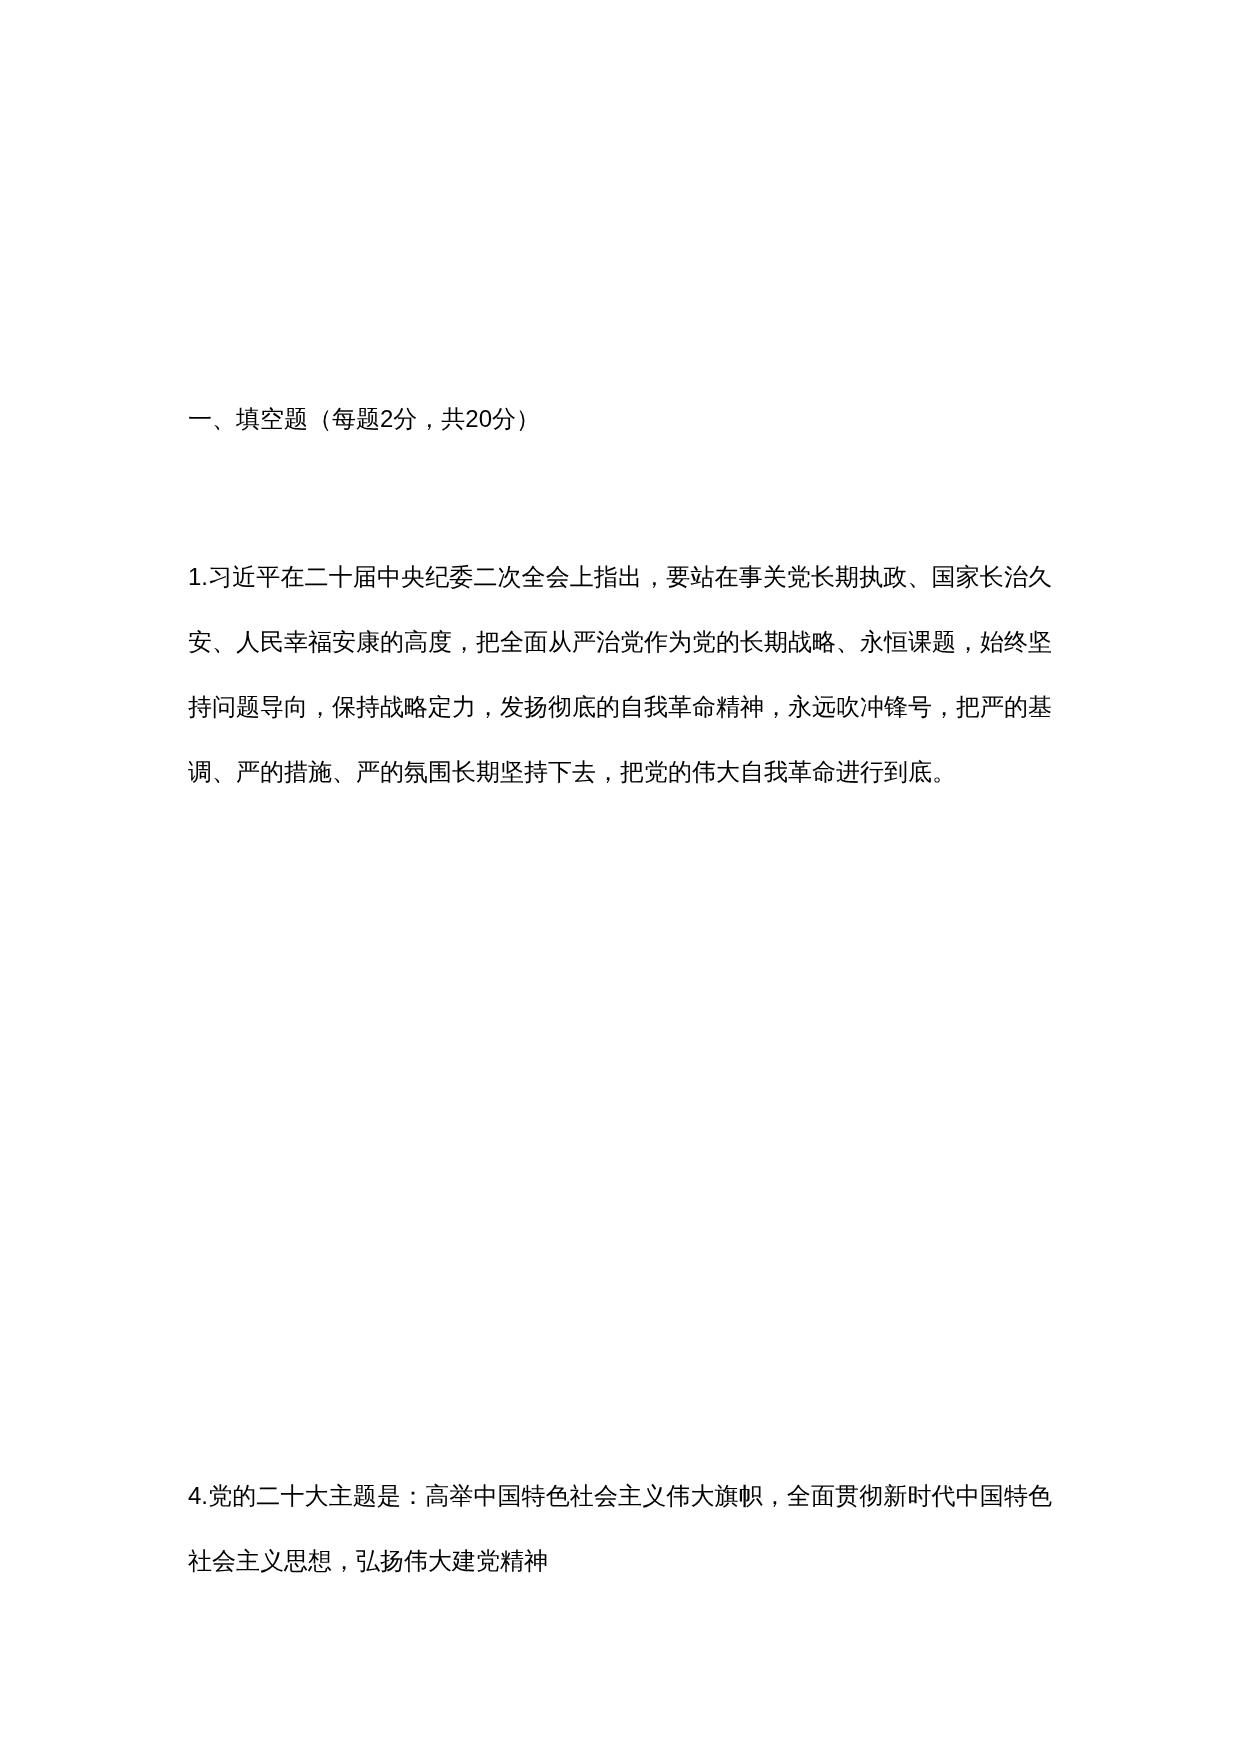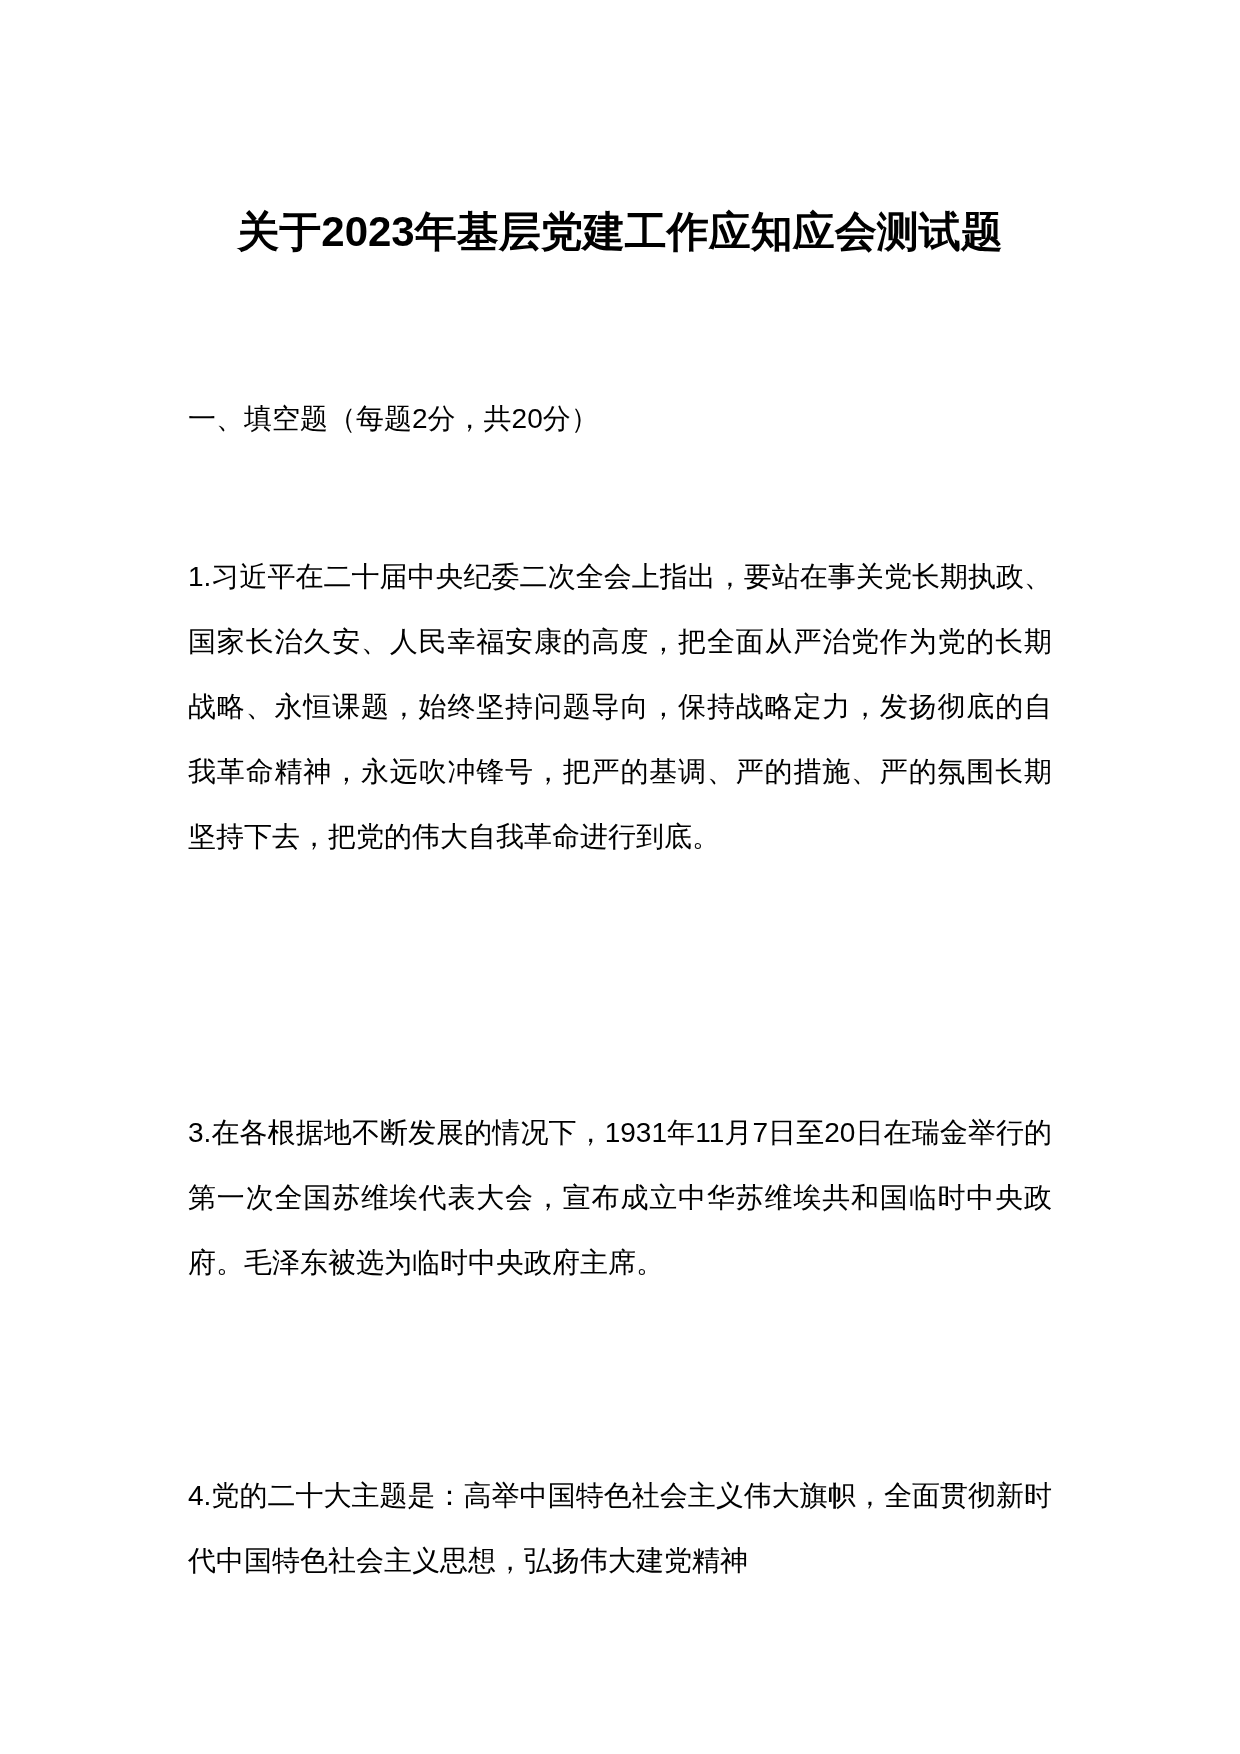--- a/index.html
+++ b/index.html
@@ -32,42 +32,40 @@
       font-size: 42px;
       font-weight: bold;
       line-height: 56px;
       letter-spacing: 0px;
       margin: 0;
     }
     .body-text {
       position: absolute;
       left: 188px;
       width: 864px;
-      font-size: 28px;
+      font-size: 24px;
       line-height: 65px;
       margin: 0;
       text-align: justify;
       text-justify: inter-character;
       word-break: break-all;
     }
     .section-heading {
       top: 386px;
     }
     .q1 { top: 544px; }
     .q2 { top: 970px; }
     .q3 { top: 1100px; }
     .q4 { top: 1463px; }
   </style>
 </head>
 <body>
 
 <div class="page">
-  <h1 class="doc-title">关于2023年基层党建工作应知应会测试题</h1>
 
   <p class="body-text section-heading">一、填空题（每题2分，共20分）</p>
 
   <p class="body-text q1">1.习近平在二十届中央纪委二次全会上指出，要站在事关党长期执政、国家长治久安、人民幸福安康的高度，把全面从严治党作为党的长期战略、永恒课题，始终坚持问题导向，保持战略定力，发扬彻底的自我革命精神，永远吹冲锋号，把严的基调、严的措施、严的氛围长期坚持下去，把党的伟大自我革命进行到底。</p>
 
 
-  <p class="body-text q3">3.在各根据地不断发展的情况下，1931年11月7日至20日在瑞金举行的第一次全国苏维埃代表大会，宣布成立中华苏维埃共和国临时中央政府。毛泽东被选为临时中央政府主席。</p>
 
   <p class="body-text q4">4.党的二十大主题是：高举中国特色社会主义伟大旗帜，全面贯彻新时代中国特色社会主义思想，弘扬伟大建党精神</p>
 </div>
 
 </body></html>

